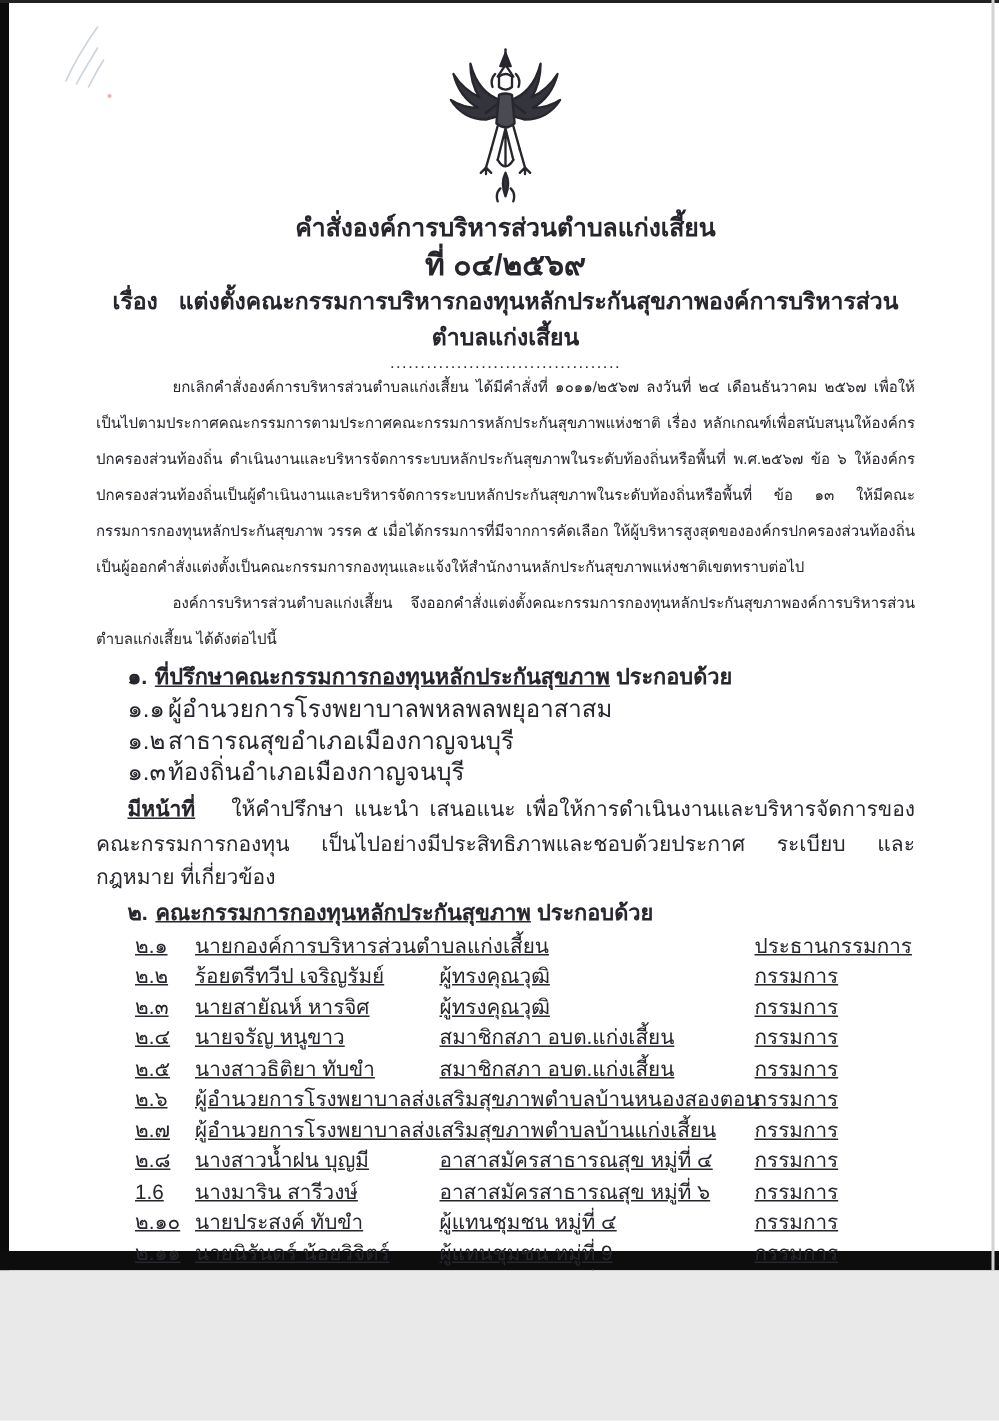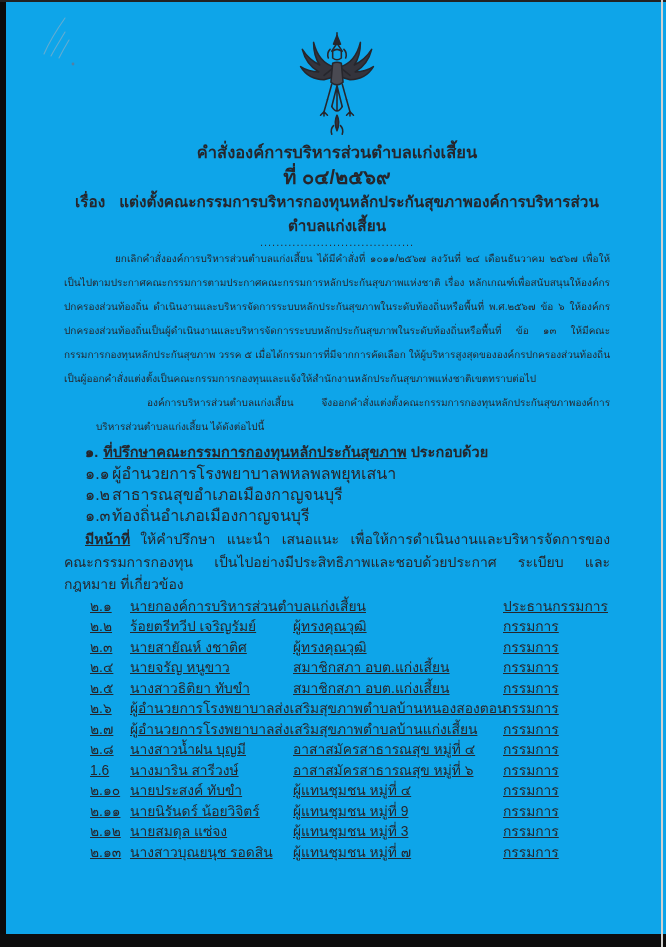--- a/index.html
+++ b/index.html
@@ -1,18 +1,18 @@
 <!DOCTYPE html>
 <html><head>
 <meta charset="utf-8">
 <style>
   html,body { margin:0; padding:0; background:#e9e9e9; }
   .page {
-    position:relative; width:666px; height:947px; margin:0;
-    background:#0ea5e9; overflow:hidden;
+    position:relative; width:666px; height:847px; margin:0;
+    background:#ffffff; overflow:hidden;
     font-family:"Liberation Sans","DejaVu Sans",sans-serif;
     color:#26262c;
   }
   
   .edge-left   { position:absolute; left:0; top:0; width:6px; height:100%; background:#0b0b0b; }
   .edge-top    { position:absolute; left:0; top:0; width:100%; height:2px; background:#222; }
   .edge-bottom { position:absolute; left:0; bottom:0; width:100%; height:13px; background:#0d0d0d; }
   .edge-right  { position:absolute; right:3px; top:0; width:2px; height:100%; background:#d2d2d0; }
   .pencil-mark { position:absolute; left:34px; top:10px; opacity:.55; }
 
@@ -21,32 +21,32 @@
   .emblem-wrap { padding-top:32px; height:106px; text-align:center; }
 
   .title-line  { text-align:center; font-weight:bold; font-size:16.5px; line-height:25px; margin-top:2px; }
   .order-no    { text-align:center; font-weight:bold; font-size:20px;   line-height:25px; }
   .subject     { text-align:center; font-weight:bold; font-size:15.3px; line-height:24px; }
   .subject .lbl { margin-right:14px; }
   .dots { text-align:center; font-size:11px; line-height:9px; letter-spacing:1px; color:#2e2e34; }
 
   .para { margin:0; font-size:10px; line-height:24px; text-align:justify; }
   .p1 { text-indent:51px; }
-  .p2 { text-indent:51px;margin-left:32px; }
+  .p2 { text-indent:51px; }
 
   .sec-head { margin:3px 0 0 21px; font-size:14.5px; font-weight:bold; line-height:21px; }
   .sec-head .u { text-decoration:underline; }
   .sec-head .num { margin-right:5px; }
 
   .adv-list { margin-left:21px; }
   .adv-row { display:grid; grid-template-columns:27px auto; font-size:16px; line-height:21px; }
   .adv-row span { white-space:nowrap; }
 
   .duty { margin:2px 0 0 0; font-size:14px; line-height:22.5px; text-indent:21px; text-align:justify; }
-  .duty .u { font-weight:bold; text-decoration:underline; margin-right:10px; }
+  .duty .u { font-weight:bold; text-decoration:underline; margin-right:24px; }
 
   .mem-list { margin-left:26px; margin-top:1px; }
   .mem-row { display:grid; grid-template-columns:40px 163px 210px minmax(0,1fr); font-size:13.8px; line-height:20.5px; }
   .mem-row span { white-space:nowrap; overflow:visible;text-decoration:underline; }
 </style>
 </head>
 <body>
 
 <div class="page">
 
@@ -100,53 +100,57 @@
     <p class="para p2">องค์การบริหารส่วนตำบลแก่งเสี้ยน จึงออกคำสั่งแต่งตั้งคณะกรรมการกองทุนหลักประกันสุขภาพองค์การบริหารส่วนตำบลแก่งเสี้ยน ได้ดังต่อไปนี้</p>
 
     <div class="sec-head">
       <span class="num">๑.</span><span class="u">ที่ปรึกษาคณะกรรมการกองทุนหลักประกันสุขภาพ</span>
       <span>ประกอบด้วย</span>
     </div>
 
     <div class="adv-list">
         <div class="adv-row">
           <span class="adv-no">๑.๑</span>
-          <span class="adv-text">ผู้อำนวยการโรงพยาบาลพหลพลพยุหเสนา</span>
+          <span class="adv-text">ผู้อำนวยการโรงพยาบาลพหลพลพยุอาสาสม</span>
         </div>
         <div class="adv-row">
           <span class="adv-no">๑.๒</span>
           <span class="adv-text">สาธารณสุขอำเภอเมืองกาญจนบุรี</span>
         </div>
         <div class="adv-row">
           <span class="adv-no">๑.๓</span>
           <span class="adv-text">ท้องถิ่นอำเภอเมืองกาญจนบุรี</span>
         </div>
       </div>
 
     <p class="duty">
       <span class="u">มีหน้าที่</span><span>ให้คำปรึกษา แนะนำ เสนอแนะ เพื่อให้การดำเนินงานและบริหารจัดการของคณะกรรมการกองทุน เป็นไปอย่างมีประสิทธิภาพและชอบด้วยประกาศ ระเบียบ และกฎหมาย ที่เกี่ยวข้อง</span>
     </p>
 
+    <div class="sec-head">
+      <span class="num">๒.</span><span class="u">คณะกรรมการกองทุนหลักประกันสุขภาพ</span>
+      <span>ประกอบด้วย</span>
+    </div>
 
     <div class="mem-list">
         <div class="mem-row">
           <span class="mem-no">๒.๑</span>
           <span class="mem-name">นายกองค์การบริหารส่วนตำบลแก่งเสี้ยน</span>
           <span class="mem-role"></span>
           <span class="mem-pos">ประธานกรรมการ</span>
         </div>
         <div class="mem-row">
           <span class="mem-no">๒.๒</span>
           <span class="mem-name">ร้อยตรีทวีป เจริญรัมย์</span>
           <span class="mem-role">ผู้ทรงคุณวุฒิ</span>
           <span class="mem-pos">กรรมการ</span>
         </div>
         <div class="mem-row">
           <span class="mem-no">๒.๓</span>
-          <span class="mem-name">นายสายัณห์ งชาติศ</span>
+          <span class="mem-name">นายสายัณห์ หารจิศ</span>
           <span class="mem-role">ผู้ทรงคุณวุฒิ</span>
           <span class="mem-pos">กรรมการ</span>
         </div>
         <div class="mem-row">
           <span class="mem-no">๒.๔</span>
           <span class="mem-name">นายจรัญ หนูขาว</span>
           <span class="mem-role">สมาชิกสภา อบต.แก่งเสี้ยน</span>
           <span class="mem-pos">กรรมการ</span>
         </div>
         <div class="mem-row">

